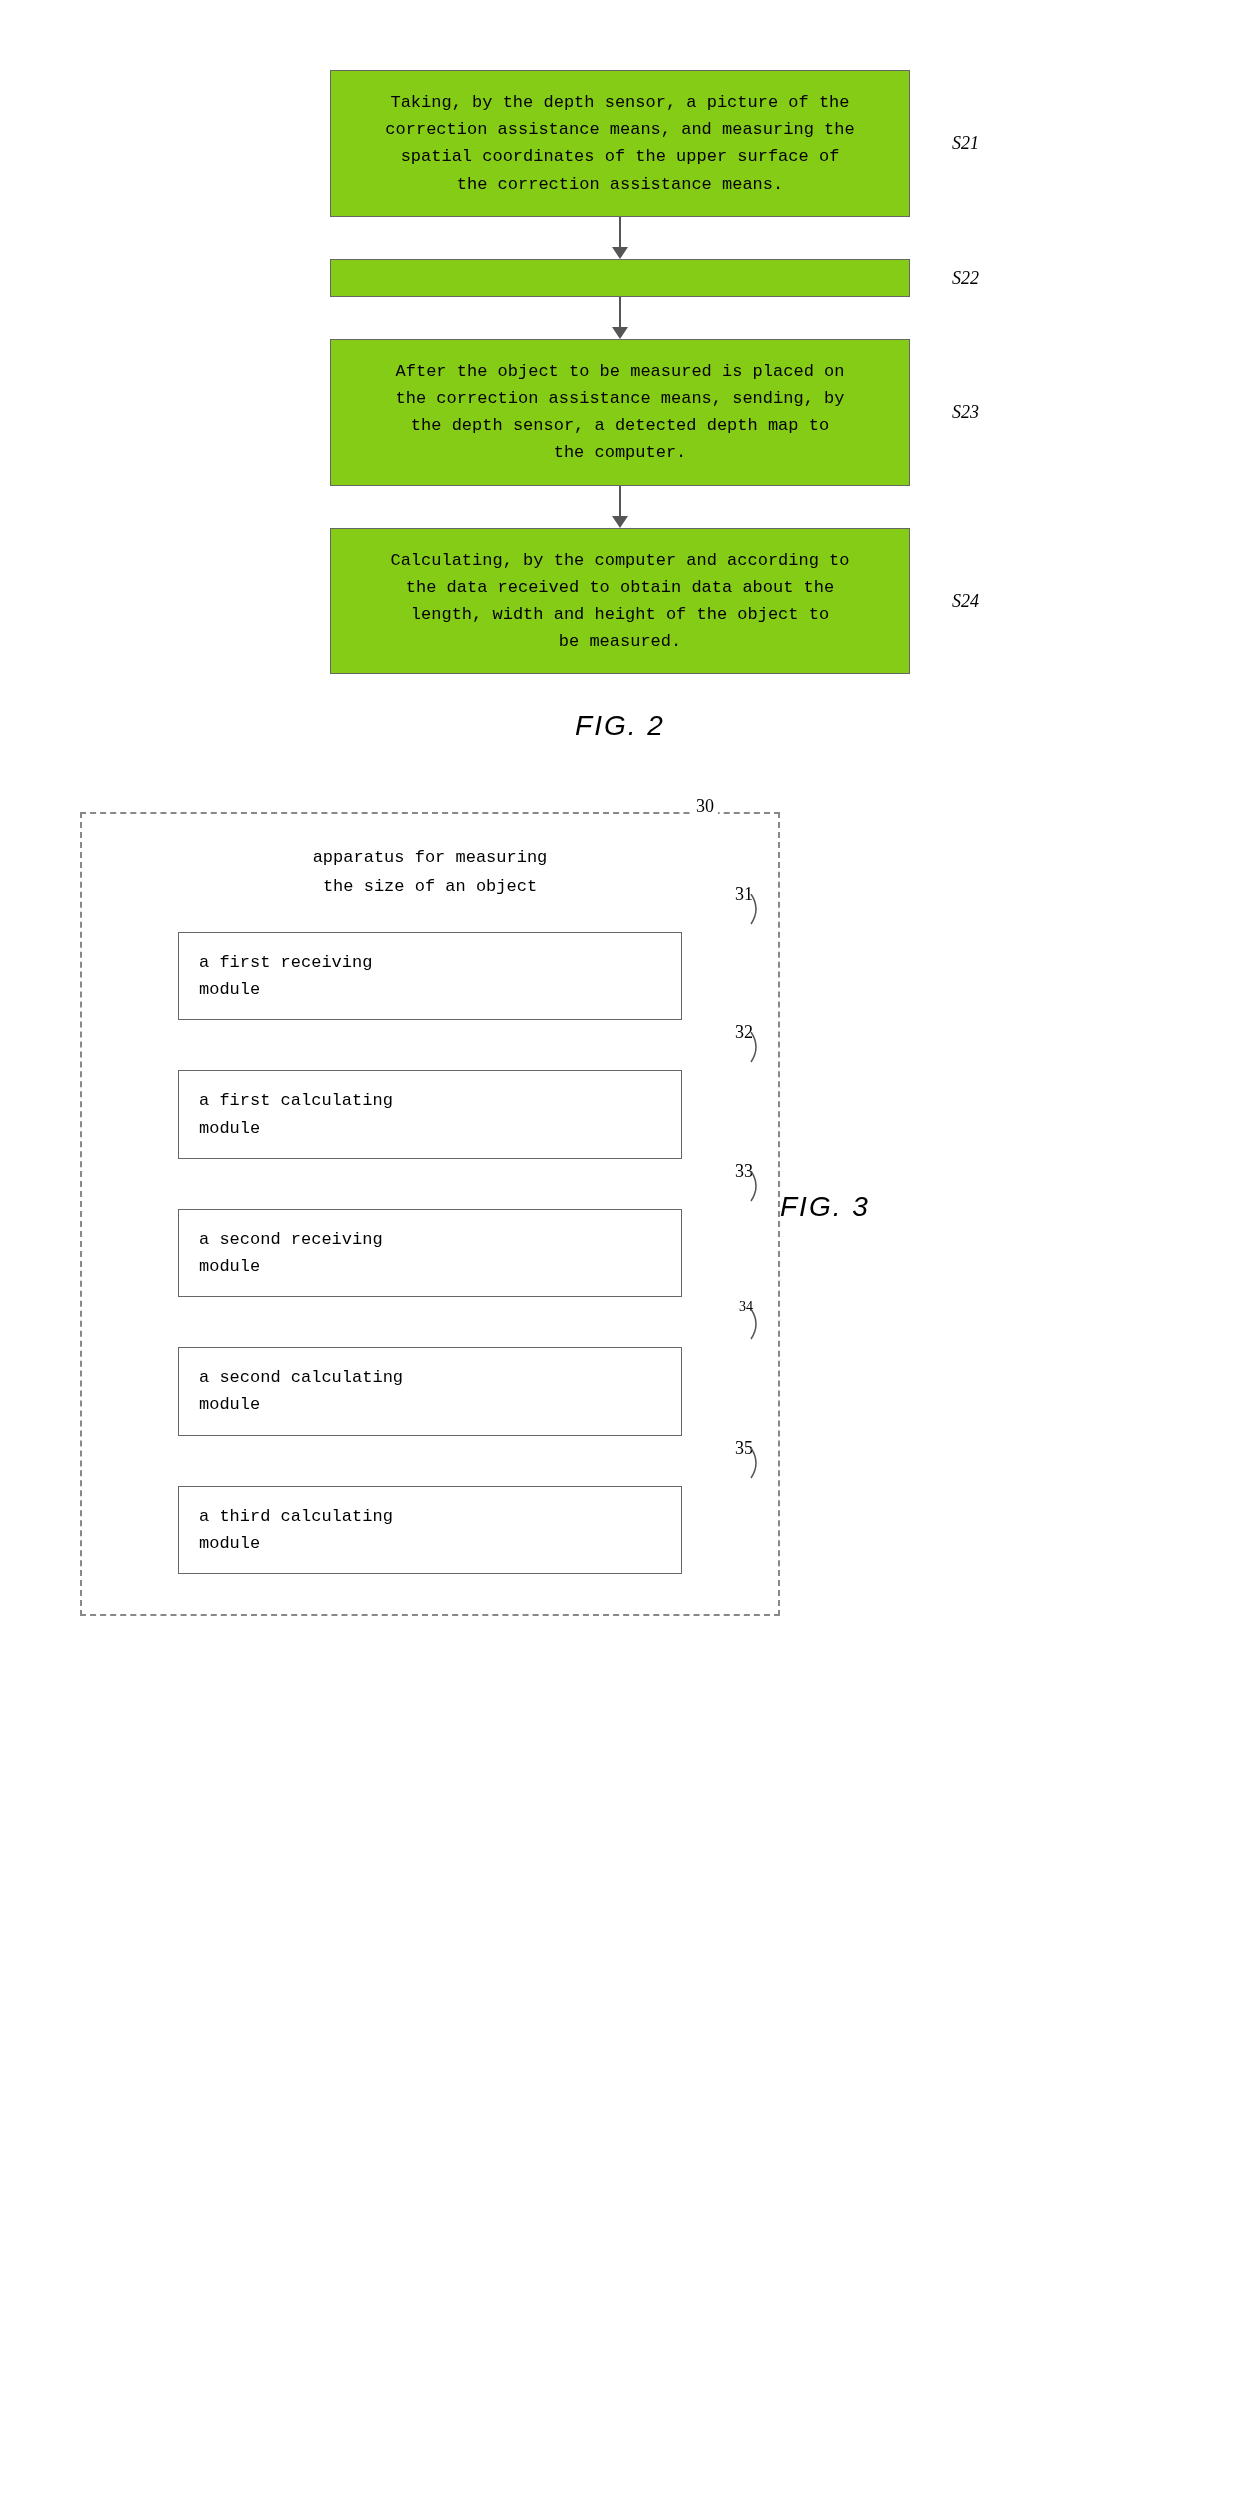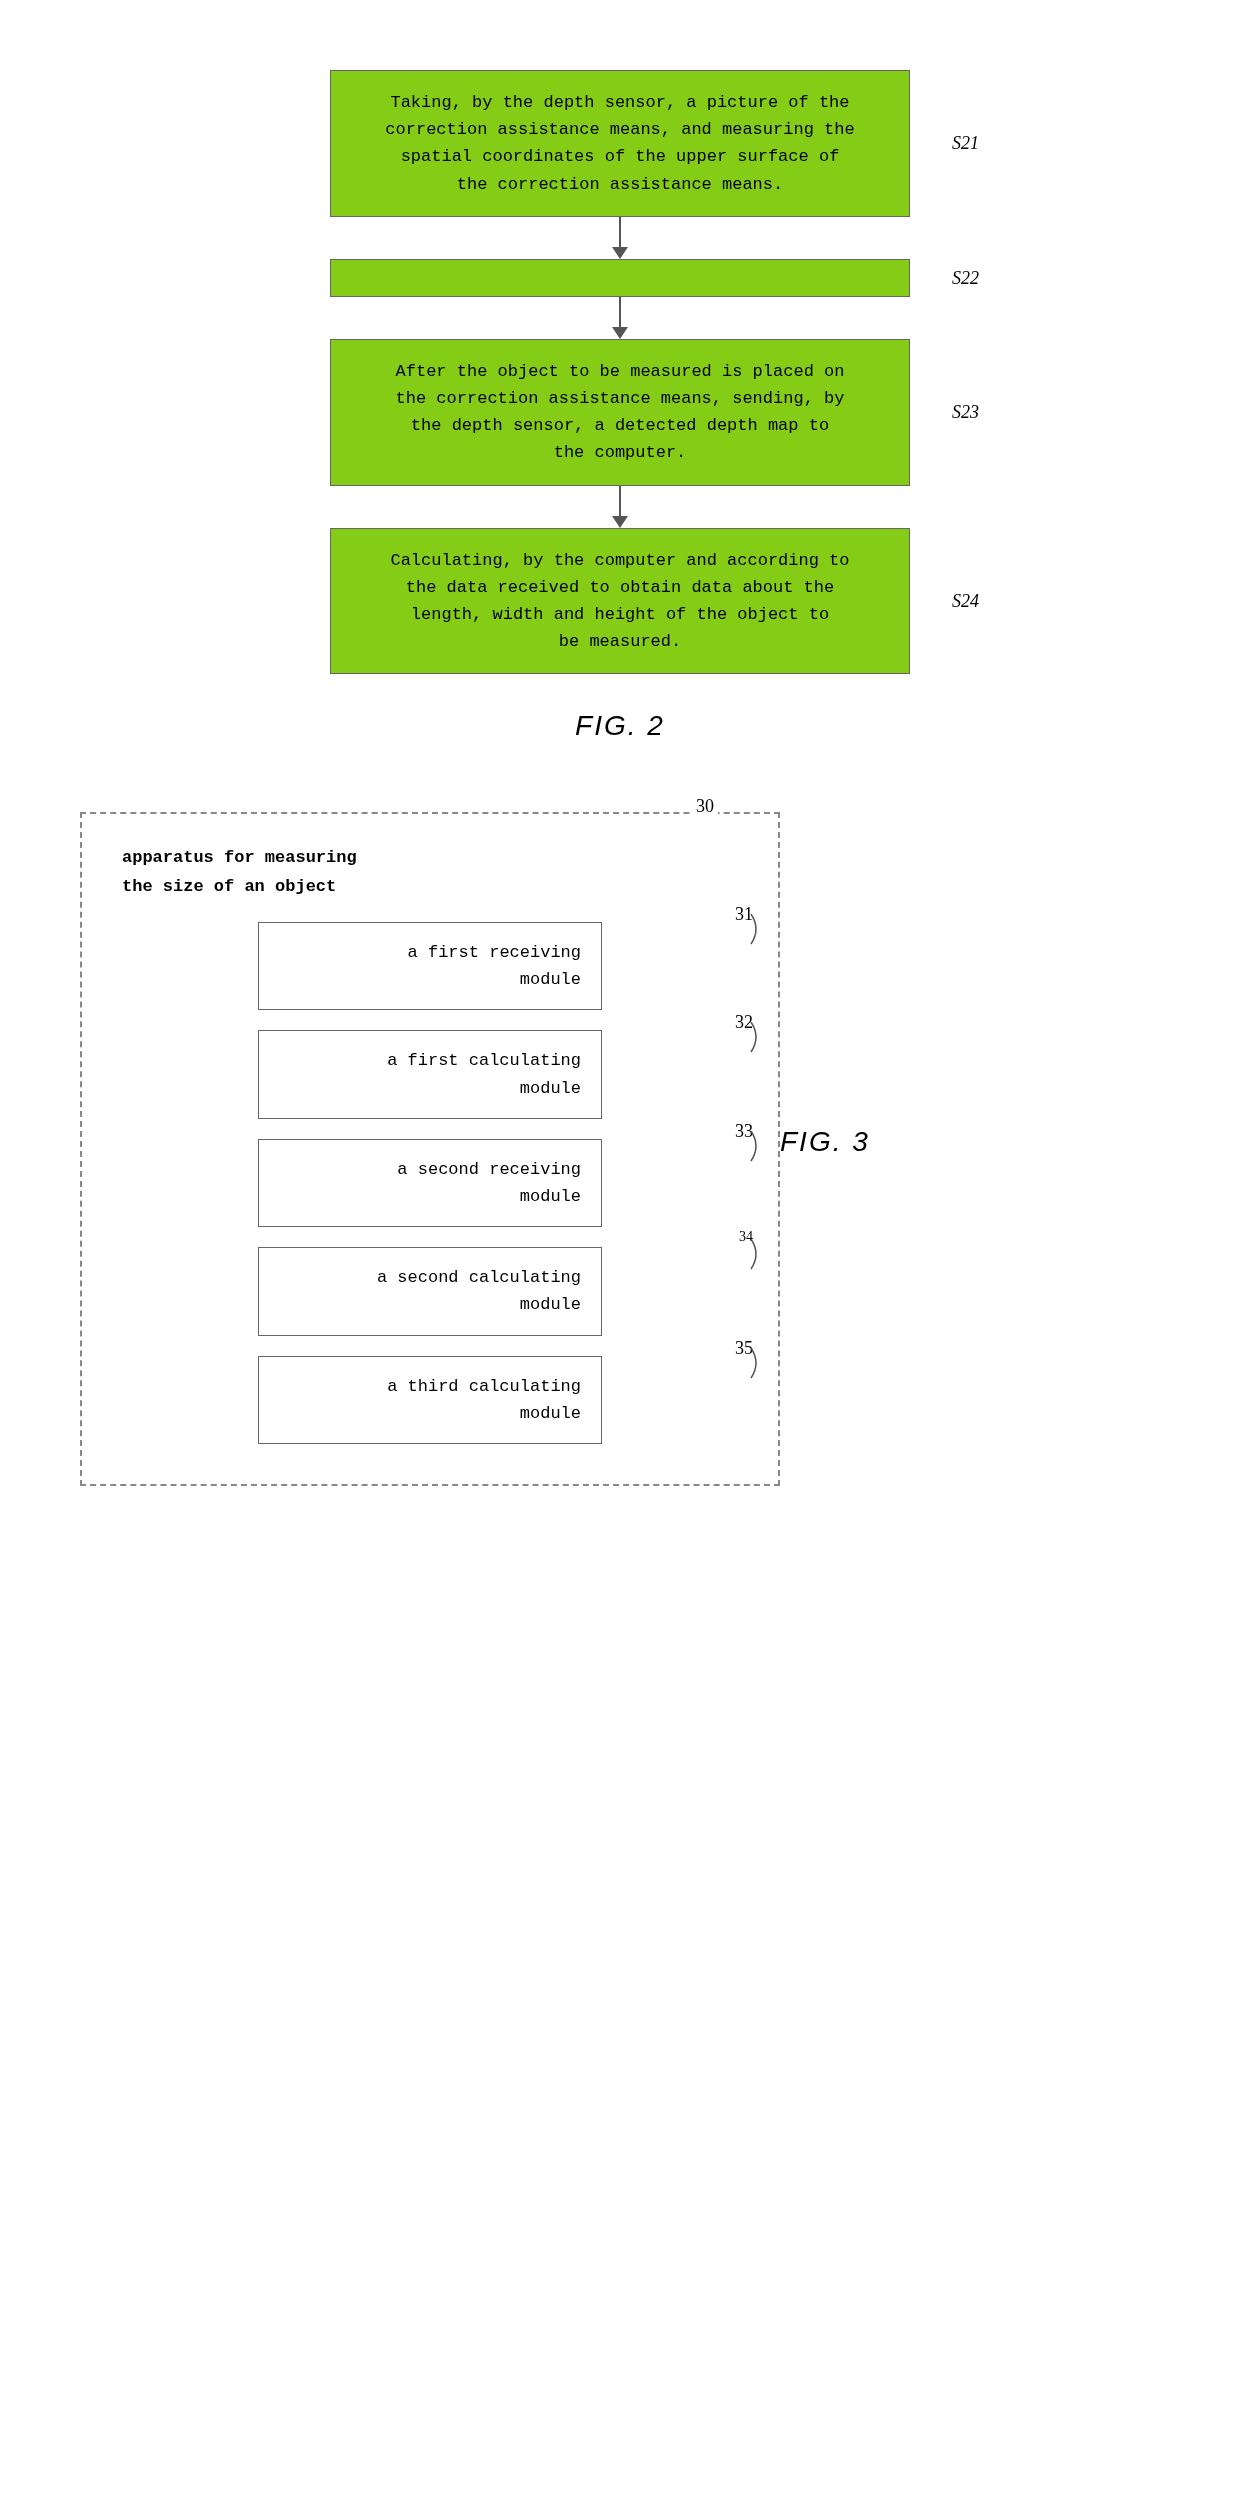--- a/index.html
+++ b/index.html
@@ -105,23 +105,22 @@
 
     .outer-box {
       border: 2px dashed #888;
       width: 700px;
       padding: 30px 40px 40px 40px;
       position: relative;
     }
 
     .outer-label {
       font-size: 17px;
-      margin-bottom: 20px;
+      text-align: center;
       line-height: 1.7;
-      font-weight: bold;
     }
 
     .outer-number {
       position: absolute;
       top: -18px;
       right: 60px;
       font-size: 18px;
       font-family: 'Times New Roman', serif;
       background: #fff;
       padding: 0 4px;
@@ -131,26 +130,27 @@
       display: flex;
       flex-direction: row;
       align-items: center;
       justify-content: center;
       position: relative;
       margin-bottom: 20px;
     }
 
     .module-box {
       border: 1.5px solid #666;
-      width: 344px;
+      width: 504px;
       padding: 16px 20px;
-      text-align: right;
+      text-align: left;
       font-size: 17px;
       line-height: 1.6;
       background: #fff;
+      margin-top: 30px;
     }
   </style>
 </head>
 <body>
 
 <div class="fig2-container">
   <div class="flowchart">
 
     <div class="flow-row">
       <div class="flow-box">

